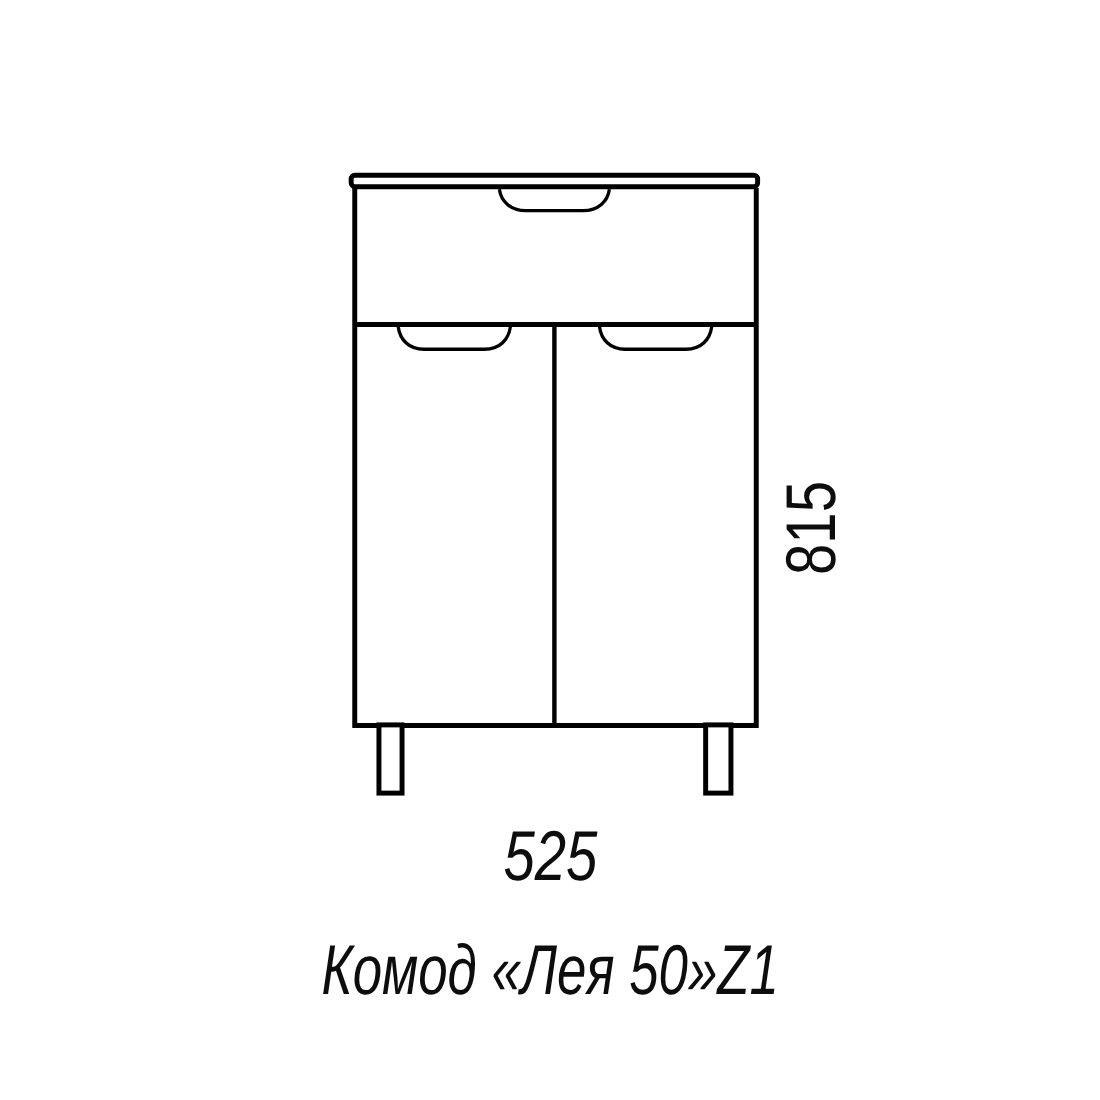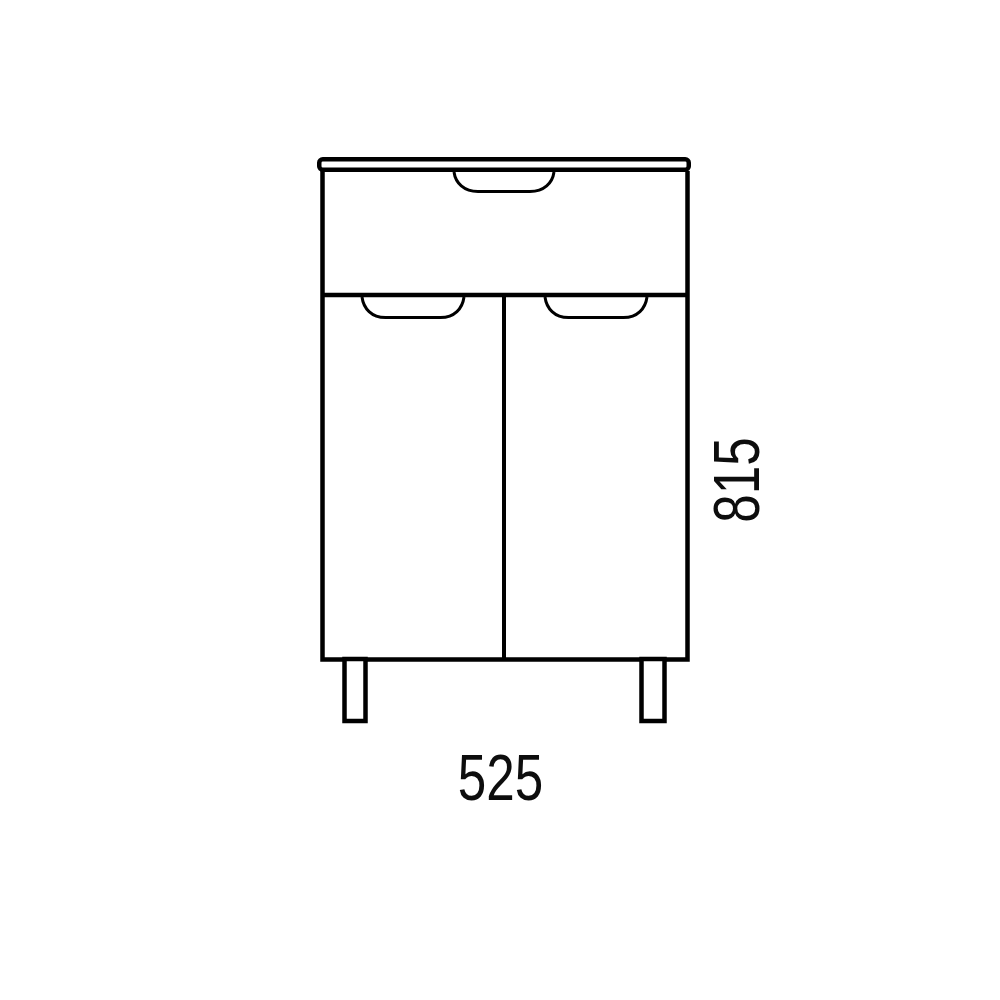--- a/index.html
+++ b/index.html
@@ -25,20 +25,21 @@
     line-height: 74px;
     color: #0d0d0d;
     white-space: nowrap;
   }
   .dim-row {
     position: absolute;
     left: 0;
     right: 0;
     display: flex;
     justify-content: center;
+    font-style: italic;
   }
   .row-width-dim { top: 741px; }
   .row-title { top: 845px; }
   .condense-80 { display: inline-block; transform: scaleX(0.80); transform-origin: center; }
   .condense-75 { display: inline-block; transform: scaleX(0.75); transform-origin: center; }
   .height-dim-box {
     position: absolute;
     left: 695px;
     top: 424px;
     width: 84px;
@@ -79,14 +80,17 @@
   </svg>
 
   <div class="height-dim-box">
     <span class="dim-text">815</span>
   </div>
 
   <div class="dim-row row-width-dim">
     <span class="dim-text condense-80">525</span>
   </div>
 
+  <div class="dim-row row-title">
+    <span class="dim-text condense-75">Комод «Лея 50»Z1</span>
+  </div>
 
 </div>
 
 </body></html>

